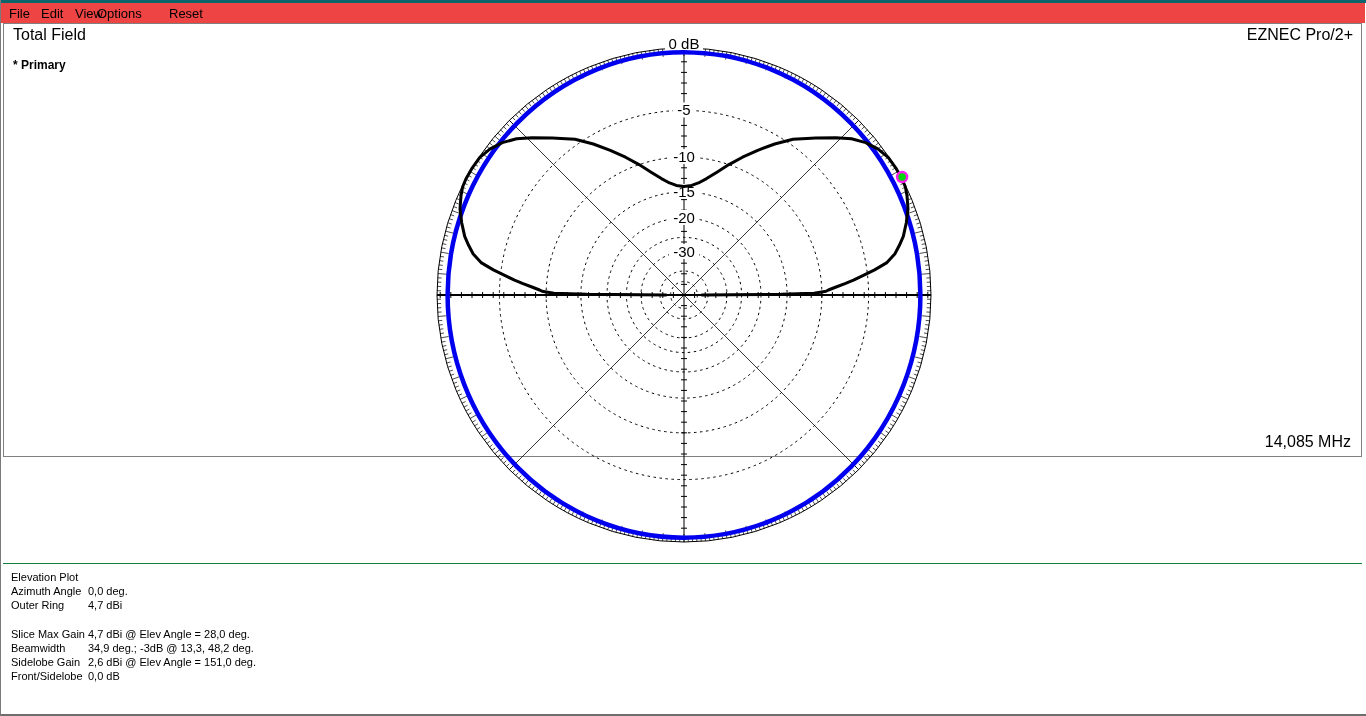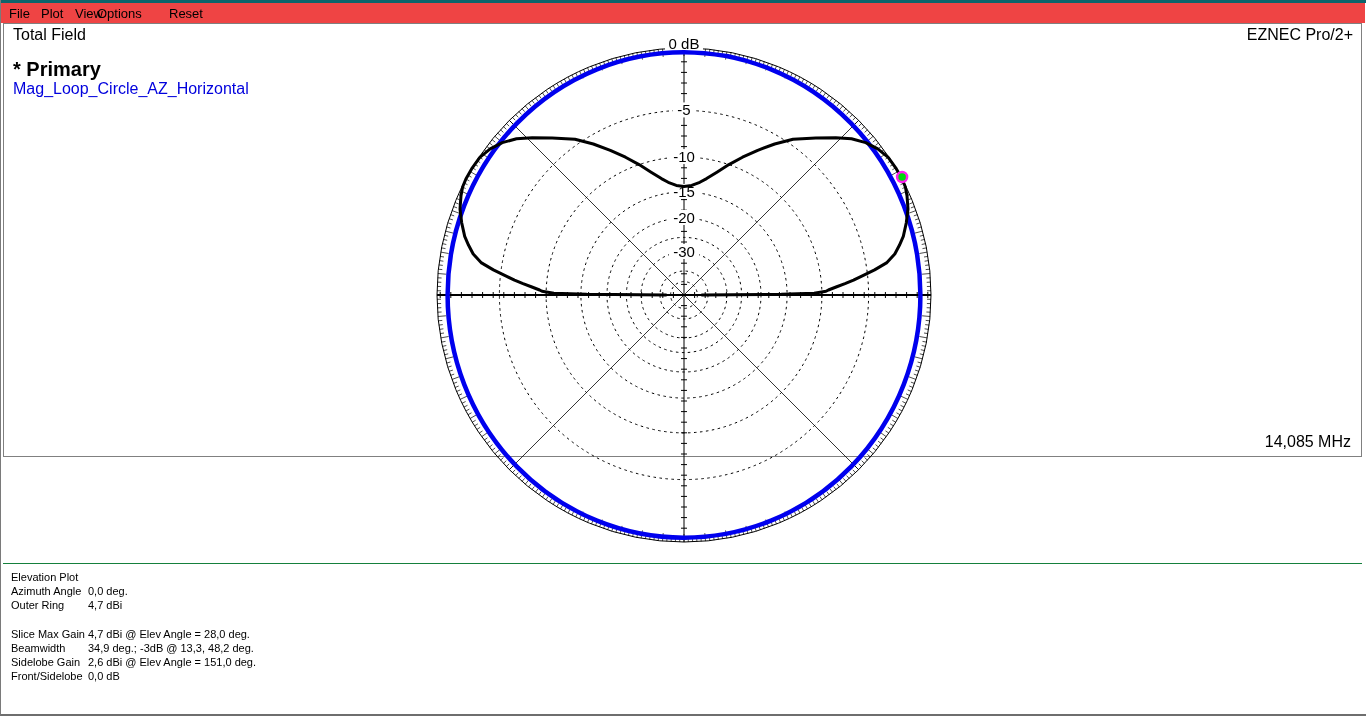--- a/index.html
+++ b/index.html
@@ -12,41 +12,41 @@
   .menubar .mi { position:absolute; top:3px; font-size:13px; cursor:default; }
   .mi:nth-of-type(1){ left:8px; }
   .mi:nth-of-type(2){ left:40px; }
   .mi:nth-of-type(3){ left:74px; }
   .mi:nth-of-type(4){ left:96px; }
   .mi:nth-of-type(5){ left:168px; }
   .plot-area { position:absolute; left:3px; top:23px; width:1359px; height:434px;
                background:#fff; border:1px solid #808080; }
   .field-title { position:absolute; left:9px; top:2px; font-size:16px; font-weight:normal; }
   .app-name { position:absolute; right:8px; top:2px; font-size:16px; }
-  .primary-label { position:absolute; left:9px; top:34px; font-size:20px; font-weight:bold; }
+  .primary-label { position:absolute; left:9px; top:34px; font-size:12px; font-weight:bold; }
   .trace-name { position:absolute; left:9px; top:56px; font-size:16px; color:#0000dd; }
   .freq-label { position:absolute; right:10px; bottom:5px; font-size:16px; }
   #plot-svg { position:absolute; left:0; top:0; width:1358px; height:536px; }
   #plot-svg text { font-family:"Liberation Sans", sans-serif; }
   .status-panel { position:absolute; left:3px; top:563px; width:1359px; height:149px;
                   background:#fff; border-top:1px solid #15803d; font-size:11px; }
   .sl { position:absolute; left:8px; top:6px; }
   .sr { position:absolute; left:1207px; top:6px; }
   .srow { height:14.2px; line-height:14.2px; white-space:nowrap; }
   .srow .lab { display:inline-block; width:77px; }
   .sr .srow .lab { width:78px; }
 </style>
 </head>
 <body>
 
 <div class="top-edge"></div>
 
 <div class="menubar">
   <span class="mi">File</span>
-  <span class="mi">Plot</span>
+  <span class="mi">Edit</span>
   <span class="mi">View</span>
   <span class="mi">Options</span>
   <span class="mi">Reset</span>
 </div>
 
 <div class="plot-area">
   <svg id="plot-svg" viewBox="0 0 1358 536">
       <circle cx="680" cy="271" r="247" fill="none" stroke="#000" stroke-width="1"></circle>
       <path d="M927.0 271.0L919.0 271.0M927.0 266.7L923.0 266.8M926.8 262.4L922.9 262.5M926.7 258.1L922.7 258.3M926.4 253.8L922.4 254.0M926.1 249.5L918.1 250.2M925.6 245.2L921.7 245.6M925.2 240.9L921.2 241.4M924.6 236.6L920.6 237.2M924.0 232.4L920.0 233.0M923.2 228.1L915.4 229.5M922.5 223.9L918.5 224.6M921.6 219.6L917.7 220.5M920.7 215.4L916.8 216.3M919.7 211.2L915.8 212.2M918.6 207.1L910.9 209.1M917.4 202.9L913.6 204.0M916.2 198.8L912.4 200.0M914.9 194.7L911.1 195.9M913.5 190.6L909.8 191.9M912.1 186.5L904.6 189.3M910.6 182.5L906.9 183.9M909.0 178.5L905.3 180.0M907.4 174.5L903.7 176.1M905.6 170.5L902.0 172.2M903.9 166.6L896.6 170.0M902.0 162.7L898.4 164.5M900.1 158.9L896.5 160.7M898.1 155.0L894.6 156.9M896.0 151.3L892.5 153.2M893.9 147.5L887.0 151.5M891.7 143.8L888.3 145.8M889.5 140.1L886.1 142.2M887.2 136.5L883.8 138.7M884.8 132.9L881.5 135.1M882.3 129.3L875.8 133.9M879.8 125.8L876.6 128.2M877.3 122.4L874.1 124.8M874.6 118.9L871.5 121.4M872.0 115.6L868.8 118.1M869.2 112.2L863.1 117.4M866.4 109.0L863.4 111.6M863.6 105.7L860.6 108.4M860.6 102.5L857.7 105.3M857.7 99.4L854.8 102.2M854.7 96.3L849.0 102.0M851.6 93.3L848.8 96.2M848.5 90.4L845.7 93.3M845.3 87.4L842.6 90.4M842.0 84.6L839.4 87.6M838.8 81.8L833.6 87.9M835.4 79.0L832.9 82.2M832.1 76.4L829.6 79.5M828.6 73.7L826.2 76.9M825.2 71.2L822.8 74.4M821.7 68.7L817.1 75.2M818.1 66.2L815.9 69.5M814.5 63.8L812.3 67.2M810.9 61.5L808.8 64.9M807.2 59.3L805.2 62.7M803.5 57.1L799.5 64.0M799.7 55.0L797.8 58.5M796.0 52.9L794.1 56.4M792.1 50.9L790.3 54.5M788.3 49.0L786.5 52.6M784.4 47.1L781.0 54.4M780.5 45.4L778.8 49.0M776.5 43.6L774.9 47.3M772.5 42.0L771.0 45.7M768.5 40.4L767.1 44.1M764.5 38.9L761.7 46.4M760.4 37.5L759.1 41.2M756.3 36.1L755.1 39.9M752.2 34.8L751.0 38.6M748.1 33.6L747.0 37.4M743.9 32.4L741.9 40.1M739.8 31.3L738.8 35.2M735.6 30.3L734.7 34.2M731.4 29.4L730.5 33.3M727.1 28.5L726.4 32.5M722.9 27.8L721.5 35.6M718.6 27.0L718.0 31.0M714.4 26.4L713.8 30.4M710.1 25.8L709.6 29.8M705.8 25.4L705.4 29.3M701.5 24.9L700.8 32.9M697.2 24.6L697.0 28.6M692.9 24.3L692.7 28.3M688.6 24.2L688.5 28.1M684.3 24.0L684.2 28.0M680.0 24.0L680.0 32.0M675.7 24.0L675.8 28.0M671.4 24.2L671.5 28.1M667.1 24.3L667.3 28.3M662.8 24.6L663.0 28.6M658.5 24.9L659.2 32.9M654.2 25.4L654.6 29.3M649.9 25.8L650.4 29.8M645.6 26.4L646.2 30.4M641.4 27.0L642.0 31.0M637.1 27.8L638.5 35.6M632.9 28.5L633.6 32.5M628.6 29.4L629.5 33.3M624.4 30.3L625.3 34.2M620.2 31.3L621.2 35.2M616.1 32.4L618.1 40.1M611.9 33.6L613.0 37.4M607.8 34.8L609.0 38.6M603.7 36.1L604.9 39.9M599.6 37.5L600.9 41.2M595.5 38.9L598.3 46.4M591.5 40.4L592.9 44.1M587.5 42.0L589.0 45.7M583.5 43.6L585.1 47.3M579.5 45.4L581.2 49.0M575.6 47.1L579.0 54.4M571.7 49.0L573.5 52.6M567.9 50.9L569.7 54.5M564.0 52.9L565.9 56.4M560.3 55.0L562.2 58.5M556.5 57.1L560.5 64.0M552.8 59.3L554.8 62.7M549.1 61.5L551.2 64.9M545.5 63.8L547.7 67.2M541.9 66.2L544.1 69.5M538.3 68.7L542.9 75.2M534.8 71.2L537.2 74.4M531.4 73.7L533.8 76.9M527.9 76.4L530.4 79.5M524.6 79.0L527.1 82.2M521.2 81.8L526.4 87.9M518.0 84.6L520.6 87.6M514.7 87.4L517.4 90.4M511.5 90.4L514.3 93.3M508.4 93.3L511.2 96.2M505.3 96.3L511.0 102.0M502.3 99.4L505.2 102.2M499.4 102.5L502.3 105.3M496.4 105.7L499.4 108.4M493.6 109.0L496.6 111.6M490.8 112.2L496.9 117.4M488.0 115.6L491.2 118.1M485.4 118.9L488.5 121.4M482.7 122.4L485.9 124.8M480.2 125.8L483.4 128.2M477.7 129.3L484.2 133.9M475.2 132.9L478.5 135.1M472.8 136.5L476.2 138.7M470.5 140.1L473.9 142.2M468.3 143.8L471.7 145.8M466.1 147.5L473.0 151.5M464.0 151.3L467.5 153.2M461.9 155.0L465.4 156.9M459.9 158.9L463.5 160.7M458.0 162.7L461.6 164.5M456.1 166.6L463.4 170.0M454.4 170.5L458.0 172.2M452.6 174.5L456.3 176.1M451.0 178.5L454.7 180.0M449.4 182.5L453.1 183.9M447.9 186.5L455.4 189.3M446.5 190.6L450.2 191.9M445.1 194.7L448.9 195.9M443.8 198.8L447.6 200.0M442.6 202.9L446.4 204.0M441.4 207.1L449.1 209.1M440.3 211.2L444.2 212.2M439.3 215.4L443.2 216.3M438.4 219.6L442.3 220.5M437.5 223.9L441.5 224.6M436.8 228.1L444.6 229.5M436.0 232.4L440.0 233.0M435.4 236.6L439.4 237.2M434.8 240.9L438.8 241.4M434.4 245.2L438.3 245.6M433.9 249.5L441.9 250.2M433.6 253.8L437.6 254.0M433.3 258.1L437.3 258.3M433.2 262.4L437.1 262.5M433.0 266.7L437.0 266.8M433.0 271.0L441.0 271.0M433.0 275.3L437.0 275.2M433.2 279.6L437.1 279.5M433.3 283.9L437.3 283.7M433.6 288.2L437.6 288.0M433.9 292.5L441.9 291.8M434.4 296.8L438.3 296.4M434.8 301.1L438.8 300.6M435.4 305.4L439.4 304.8M436.0 309.6L440.0 309.0M436.8 313.9L444.6 312.5M437.5 318.1L441.5 317.4M438.4 322.4L442.3 321.5M439.3 326.6L443.2 325.7M440.3 330.8L444.2 329.8M441.4 334.9L449.1 332.9M442.6 339.1L446.4 338.0M443.8 343.2L447.6 342.0M445.1 347.3L448.9 346.1M446.5 351.4L450.2 350.1M447.9 355.5L455.4 352.7M449.4 359.5L453.1 358.1M451.0 363.5L454.7 362.0M452.6 367.5L456.3 365.9M454.4 371.5L458.0 369.8M456.1 375.4L463.4 372.0M458.0 379.3L461.6 377.5M459.9 383.1L463.5 381.3M461.9 387.0L465.4 385.1M464.0 390.7L467.5 388.8M466.1 394.5L473.0 390.5M468.3 398.2L471.7 396.2M470.5 401.9L473.9 399.8M472.8 405.5L476.2 403.3M475.2 409.1L478.5 406.9M477.7 412.7L484.2 408.1M480.2 416.2L483.4 413.8M482.7 419.6L485.9 417.2M485.4 423.1L488.5 420.6M488.0 426.4L491.2 423.9M490.8 429.8L496.9 424.6M493.6 433.0L496.6 430.4M496.4 436.3L499.4 433.6M499.4 439.5L502.3 436.7M502.3 442.6L505.2 439.8M505.3 445.7L511.0 440.0M508.4 448.7L511.2 445.8M511.5 451.6L514.3 448.7M514.7 454.6L517.4 451.6M518.0 457.4L520.6 454.4M521.2 460.2L526.4 454.1M524.6 463.0L527.1 459.8M527.9 465.6L530.4 462.5M531.4 468.3L533.8 465.1M534.8 470.8L537.2 467.6M538.3 473.3L542.9 466.8M541.9 475.8L544.1 472.5M545.5 478.2L547.7 474.8M549.1 480.5L551.2 477.1M552.8 482.7L554.8 479.3M556.5 484.9L560.5 478.0M560.3 487.0L562.2 483.5M564.0 489.1L565.9 485.6M567.9 491.1L569.7 487.5M571.7 493.0L573.5 489.4M575.6 494.9L579.0 487.6M579.5 496.6L581.2 493.0M583.5 498.4L585.1 494.7M587.5 500.0L589.0 496.3M591.5 501.6L592.9 497.9M595.5 503.1L598.3 495.6M599.6 504.5L600.9 500.8M603.7 505.9L604.9 502.1M607.8 507.2L609.0 503.4M611.9 508.4L613.0 504.6M616.1 509.6L618.1 501.9M620.2 510.7L621.2 506.8M624.4 511.7L625.3 507.8M628.6 512.6L629.5 508.7M632.9 513.5L633.6 509.5M637.1 514.2L638.5 506.4M641.4 515.0L642.0 511.0M645.6 515.6L646.2 511.6M649.9 516.2L650.4 512.2M654.2 516.6L654.6 512.7M658.5 517.1L659.2 509.1M662.8 517.4L663.0 513.4M667.1 517.7L667.3 513.7M671.4 517.8L671.5 513.9M675.7 518.0L675.8 514.0M680.0 518.0L680.0 510.0M684.3 518.0L684.2 514.0M688.6 517.8L688.5 513.9M692.9 517.7L692.7 513.7M697.2 517.4L697.0 513.4M701.5 517.1L700.8 509.1M705.8 516.6L705.4 512.7M710.1 516.2L709.6 512.2M714.4 515.6L713.8 511.6M718.6 515.0L718.0 511.0M722.9 514.2L721.5 506.4M727.1 513.5L726.4 509.5M731.4 512.6L730.5 508.7M735.6 511.7L734.7 507.8M739.8 510.7L738.8 506.8M743.9 509.6L741.9 501.9M748.1 508.4L747.0 504.6M752.2 507.2L751.0 503.4M756.3 505.9L755.1 502.1M760.4 504.5L759.1 500.8M764.5 503.1L761.7 495.6M768.5 501.6L767.1 497.9M772.5 500.0L771.0 496.3M776.5 498.4L774.9 494.7M780.5 496.6L778.8 493.0M784.4 494.9L781.0 487.6M788.3 493.0L786.5 489.4M792.1 491.1L790.3 487.5M796.0 489.1L794.1 485.6M799.7 487.0L797.8 483.5M803.5 484.9L799.5 478.0M807.2 482.7L805.2 479.3M810.9 480.5L808.8 477.1M814.5 478.2L812.3 474.8M818.1 475.8L815.9 472.5M821.7 473.3L817.1 466.8M825.2 470.8L822.8 467.6M828.6 468.3L826.2 465.1M832.1 465.6L829.6 462.5M835.4 463.0L832.9 459.8M838.8 460.2L833.6 454.1M842.0 457.4L839.4 454.4M845.3 454.6L842.6 451.6M848.5 451.6L845.7 448.7M851.6 448.7L848.8 445.8M854.7 445.7L849.0 440.0M857.7 442.6L854.8 439.8M860.6 439.5L857.7 436.7M863.6 436.3L860.6 433.6M866.4 433.0L863.4 430.4M869.2 429.8L863.1 424.6M872.0 426.4L868.8 423.9M874.6 423.1L871.5 420.6M877.3 419.6L874.1 417.2M879.8 416.2L876.6 413.8M882.3 412.7L875.8 408.1M884.8 409.1L881.5 406.9M887.2 405.5L883.8 403.3M889.5 401.9L886.1 399.8M891.7 398.2L888.3 396.2M893.9 394.5L887.0 390.5M896.0 390.7L892.5 388.8M898.1 387.0L894.6 385.1M900.1 383.1L896.5 381.3M902.0 379.3L898.4 377.5M903.9 375.4L896.6 372.0M905.6 371.5L902.0 369.8M907.4 367.5L903.7 365.9M909.0 363.5L905.3 362.0M910.6 359.5L906.9 358.1M912.1 355.5L904.6 352.7M913.5 351.4L909.8 350.1M914.9 347.3L911.1 346.1M916.2 343.2L912.4 342.0M917.4 339.1L913.6 338.0M918.6 334.9L910.9 332.9M919.7 330.8L915.8 329.8M920.7 326.6L916.8 325.7M921.6 322.4L917.7 321.5M922.5 318.1L918.5 317.4M923.2 313.9L915.4 312.5M924.0 309.6L920.0 309.0M924.6 305.4L920.6 304.8M925.2 301.1L921.2 300.6M925.6 296.8L921.7 296.4M926.1 292.5L918.1 291.8M926.4 288.2L922.4 288.0M926.7 283.9L922.7 283.7M926.8 279.6L922.9 279.5M927.0 275.3L923.0 275.2" stroke="#000" stroke-width="0.7" fill="none"></path>
       <circle cx="680" cy="271" r="184.6" fill="none" stroke="#000" stroke-width="1" stroke-dasharray="2.5 3.5"></circle>
@@ -74,21 +74,20 @@
       <text x="680" y="198.9811517729835" text-anchor="middle" font-size="15" fill="#000">-20</text>
       <rect x="665" y="219.99221728068318" width="30" height="15" fill="#fff"></rect>
       <text x="680" y="232.99221728068318" text-anchor="middle" font-size="15" fill="#000">-30</text>
       <ellipse cx="680" cy="271" rx="236.4" ry="242.7" fill="none" stroke="#0000ee" stroke-width="4.5"></ellipse>
       <path d="M697.9 271.0L777.2 270.3L810.1 269.2L822.0 267.3L824.4 266.0L832.1 263.0L841.0 259.7L849.5 256.2L857.3 252.4L870.6 245.9L882.5 238.9L890.8 230.0L895.4 221.3L899.3 212.3L902.3 198.8L904.0 185.0L903.0 171.7L901.4 163.0L898.1 155.0L891.7 143.8L884.2 133.3L873.8 124.9L861.7 118.6L847.5 114.8L831.8 113.8L811.8 114.0L789.0 115.3L770.7 120.0L753.7 126.3L738.5 133.2L724.9 140.6L712.9 148.2L702.6 154.6L695.8 158.3L687.7 161.4L680.0 162.4L672.3 161.4L664.2 158.3L657.4 154.6L647.1 148.2L635.1 140.6L621.5 133.2L606.3 126.3L589.3 120.0L571.0 115.3L548.2 114.0L528.2 113.8L512.5 114.8L498.3 118.6L486.2 124.9L475.8 133.3L468.3 143.8L461.9 155.0L458.6 163.0L457.0 171.7L456.0 185.0L457.7 198.8L460.7 212.3L464.6 221.3L469.2 230.0L477.5 238.9L489.4 245.9L502.7 252.4L510.5 256.2L519.0 259.7L527.9 263.0L535.6 266.0L538.0 267.3L549.9 269.2L582.8 270.3L662.1 271.0" fill="none" stroke="#000000" stroke-width="3" stroke-linejoin="round" stroke-linecap="round"></path>
       <circle cx="898.1" cy="153.0" r="5" fill="#00d80b" stroke="#ff22ee" stroke-width="2.5"></circle>
     </svg>
   <div class="field-title">Total Field</div>
   <div class="app-name">EZNEC Pro/2+</div>
   <div class="primary-label">* Primary</div>
-  <div class="trace-name">Mag_Loop_Circle_AZ_Horizontal</div>
   <div class="freq-label">14,085 MHz</div>
 </div>
 
 <div class="status-panel">
   <div class="sl">
     <div class="srow"><span class="lab">Elevation Plot</span><span></span></div>
     <div class="srow"><span class="lab">Azimuth Angle</span><span>0,0 deg.</span></div>
     <div class="srow"><span class="lab">Outer Ring</span><span>4,7 dBi</span></div>
     <div class="srow"><span class="lab"></span><span></span></div>
     <div class="srow"><span class="lab">Slice Max Gain</span><span>4,7 dBi @ Elev Angle = 28,0 deg.</span></div>

